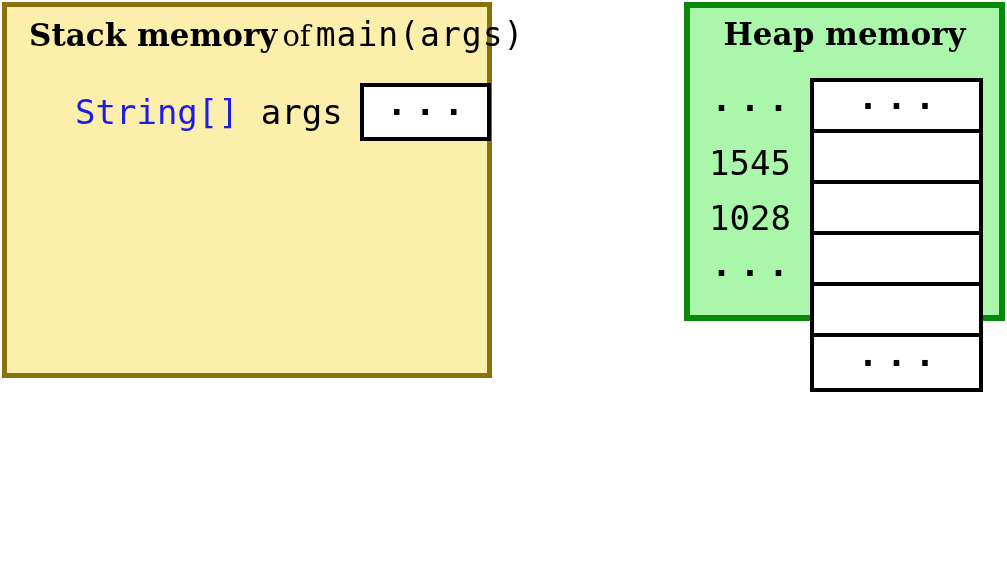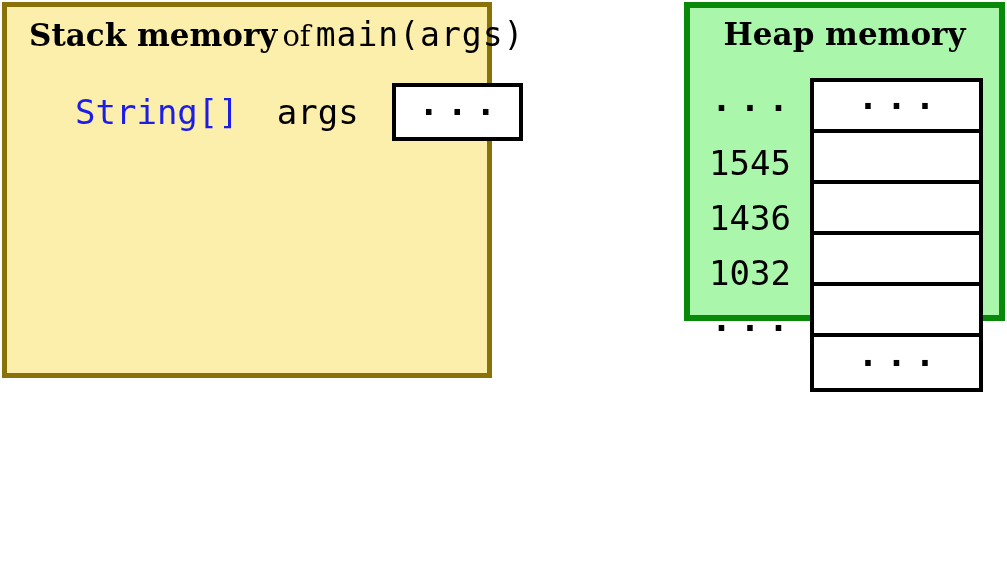--- a/index.html
+++ b/index.html
@@ -23,21 +23,21 @@
   }
   .stack-title{
     position:absolute; left:22px; top:8px; white-space:nowrap;
   }
   .t-bold{font-family:"DejaVu Serif",serif; font-weight:bold; font-size:31px;}
   .t-of{font-family:"DejaVu Serif",serif; font-size:29px;}
   .t-code{font-family:"DejaVu Sans Mono",monospace; font-size:33px; letter-spacing:1px;}
 
   .var-row{
     position:absolute; left:68px; top:74px; height:62px;
-    display:flex; align-items:center;gap:16px;
+    display:flex; align-items:center;
   }
   .code{font-family:"DejaVu Sans Mono",monospace; font-size:34px;}
   .var-type{color:var(--code-blue);}
   .var-name{margin-left:22px;}
   .value-box{
     margin-left:17px; width:131px; height:58px;
     background:var(--cell-fill); border:4px solid var(--cell-border);
     display:flex; align-items:center; justify-content:center;
     font-family:"DejaVu Sans Mono",monospace; font-size:34px;
   }
@@ -94,22 +94,21 @@
     <span class="value-box dotable dots">···</span>
   </div>
 </div>
 
 <div class="heap-box">
   <div class="heap-title">Heap memory</div>
   <div class="heap-table">
     <div class="addr-col">
       <div class="addr dotable dots">···</div>
       <div class="addr dotable">1545</div>
-      <div class="addr dotable">1436</div>
-      <div class="addr dotable">1032</div>
+      <div class="addr dotable">1028</div>
       <div class="addr dotable dots">···</div>
     </div>
     <div class="cells">
       <div class="cell dotable dots">···</div>
       <div class="cell dotable"></div>
       <div class="cell dotable"></div>
       <div class="cell dotable"></div>
       <div class="cell dotable"></div>
       <div class="cell dotable dots">···</div>
     </div>

